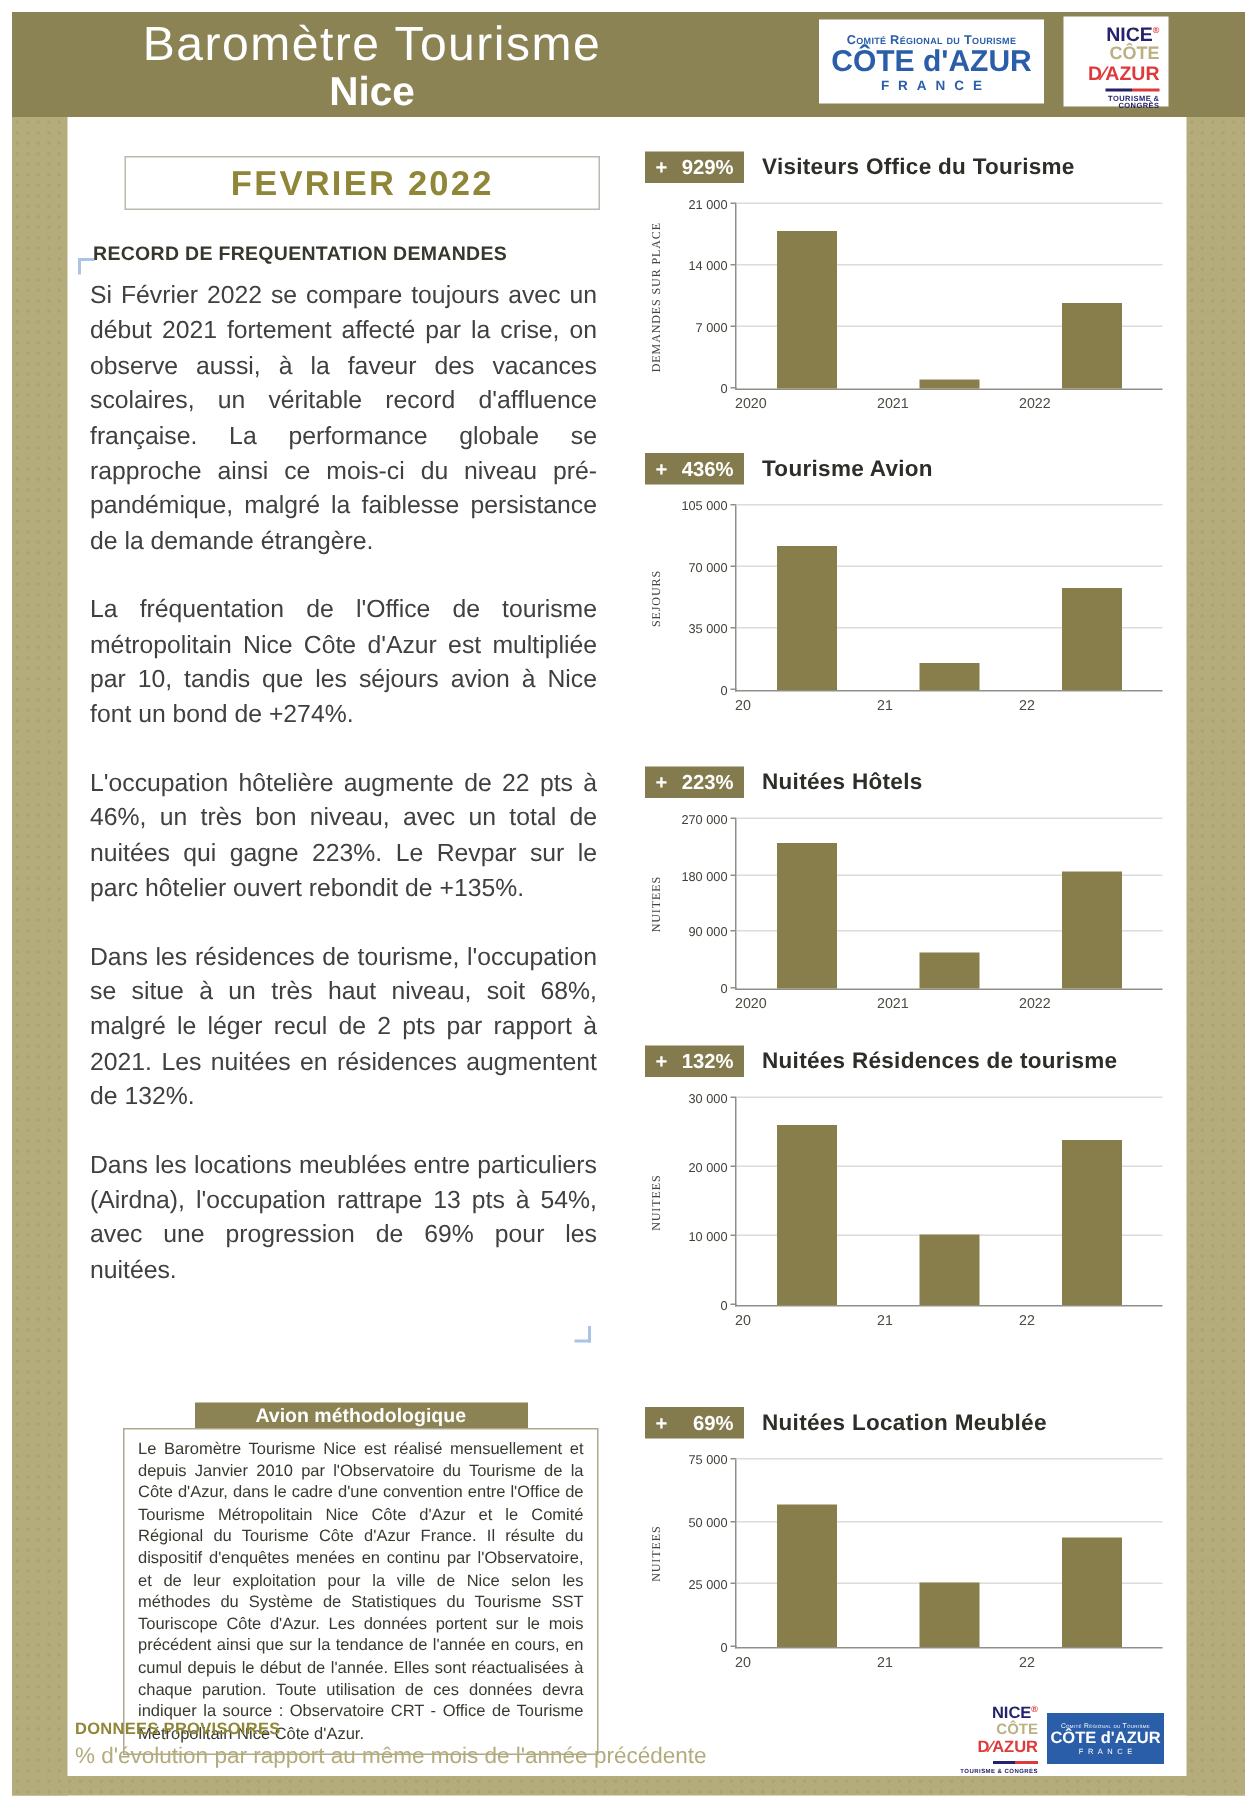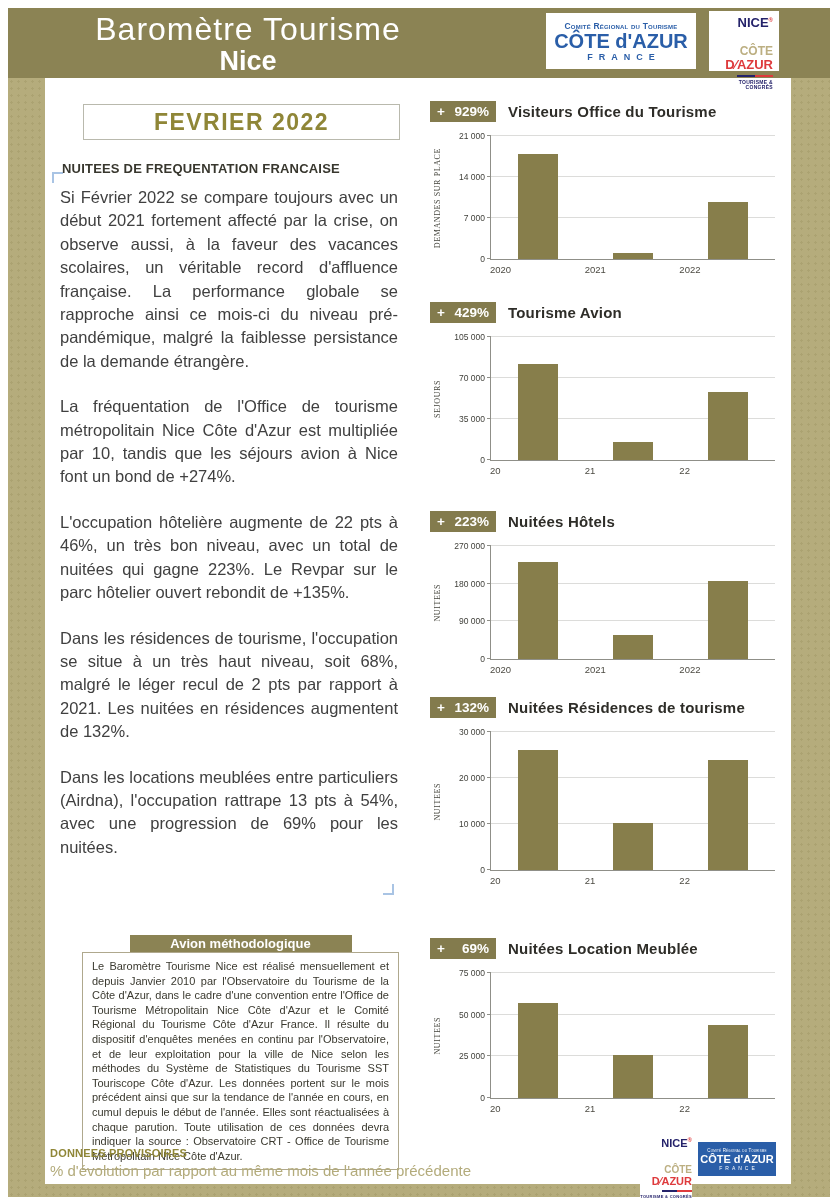--- a/index.html
+++ b/index.html
@@ -15,21 +15,21 @@
   .logo-crt{position:absolute;left:546px;top:13px;width:150px;height:56px;background:#fff;
             display:flex;flex-direction:column;align-items:center;justify-content:center;color:#2A5EA8;}
   .logo-crt .crt-top{font-size:8.5px;font-weight:700;font-variant:small-caps;letter-spacing:.2px;}
   .logo-crt .crt-main{font-size:20px;font-weight:800;line-height:21px;}
   .logo-crt .crt-bottom{font-size:9px;font-weight:700;letter-spacing:6px;margin-left:6px;}
 
   .logo-nca{position:absolute;left:709px;top:11px;width:70px;height:60px;background:#fff;
             box-sizing:border-box;padding:5px 6px 3px 6px;text-align:right;line-height:1;}
   .nca-city{color:#24226A;font-weight:800;font-size:13px;}
   .nca-city sup{color:#DE3A3C;font-size:6px;}
-  .nca-cote{color:#BCAF82;font-weight:800;font-size:12px;margin-top:16px;}
+  .nca-cote{color:#BCAF82;font-weight:800;font-size:12px;margin-top:0;}
   .nca-azur{color:#DE3A3C;font-weight:800;font-size:13px;margin-top:1px;}
   .nca-rule{height:2px;width:36px;margin:4px 0 3px auto;background:linear-gradient(90deg,#24226A 50%,#DE3A3C 50%);}
   .nca-tag{color:#24226A;font-size:5px;font-weight:700;letter-spacing:.3px;}
 
   
   .strip{background-color:#B5AC7C;background-image:radial-gradient(#ABA271 1px,transparent 1.2px);background-size:7px 7px;}
   .strip-left{position:absolute;left:8px;top:78px;width:37px;height:1119px;}
   .strip-right{position:absolute;left:791px;top:78px;width:39px;height:1119px;}
   .strip-bottom{position:absolute;left:8px;top:1184px;width:822px;height:13px;}
 
@@ -113,21 +113,21 @@
     <div class="nca-tag">TOURISME &amp; CONGRÈS</div>
   </div>
 
   <div class="strip strip-left"></div>
   <div class="strip strip-right"></div>
   <div class="strip strip-bottom"></div>
 
   <div class="month-box">FEVRIER 2022</div>
   <div class="corner corner-tl"></div>
   <div class="corner corner-br"></div>
-  <div class="record-heading">NUITEES DE FREQUENTATION FRANCAISE</div>
+  <div class="record-heading">RECORD DE FREQUENTATION DEMANDES</div>
   <div class="paragraphs" id="paragraphs">
       <p>Si Février 2022 se compare toujours avec un début 2021 fortement affecté par la crise, on observe aussi, à la faveur des vacances scolaires, un véritable record d'affluence française. La performance globale se rapproche ainsi ce mois-ci du niveau pré-pandémique, malgré la faiblesse persistance de la demande étrangère.</p>
       <p>La fréquentation de l'Office de tourisme métropolitain Nice Côte d'Azur est multipliée par 10, tandis que les séjours avion à Nice font un bond de +274%.</p>
       <p>L'occupation hôtelière augmente de 22 pts à 46%, un très bon niveau, avec un total de nuitées qui gagne 223%. Le Revpar sur le parc hôtelier ouvert rebondit de +135%.</p>
       <p>Dans les résidences de tourisme, l'occupation se situe à un très haut niveau, soit 68%, malgré le léger recul de 2 pts par rapport à 2021. Les nuitées en résidences augmentent de 132%.</p>
       <p>Dans les locations meublées entre particuliers (Airdna), l'occupation rattrape 13 pts à 54%, avec une progression de 69% pour les nuitées.</p>
     </div>
 
   <div class="note">
     <div class="note-title">Avion méthodologique</div>
@@ -176,21 +176,21 @@
           <div class="xlabel">2020</div>
           <div class="xlabel">2021</div>
           <div class="xlabel">2022</div>
         </div>
   </div>
 
   <div class="chart">
     <div class="chart-header">
       <span class="badge">
         <span class="plus">+</span>
-        <span class="pct">429%</span>
+        <span class="pct">436%</span>
       </span>
       <span class="chart-title">Tourisme Avion</span>
     </div>
     <div class="chart-body">
       <div class="ylabel">
             <span>SEJOURS</span>
           </div>
       <div class="yticks" style="height: 123px;">
             <div class="ytick" style="bottom: 0%;">0</div>
             <div class="ytick" style="bottom: 33.3333%;">35&nbsp;000</div>

